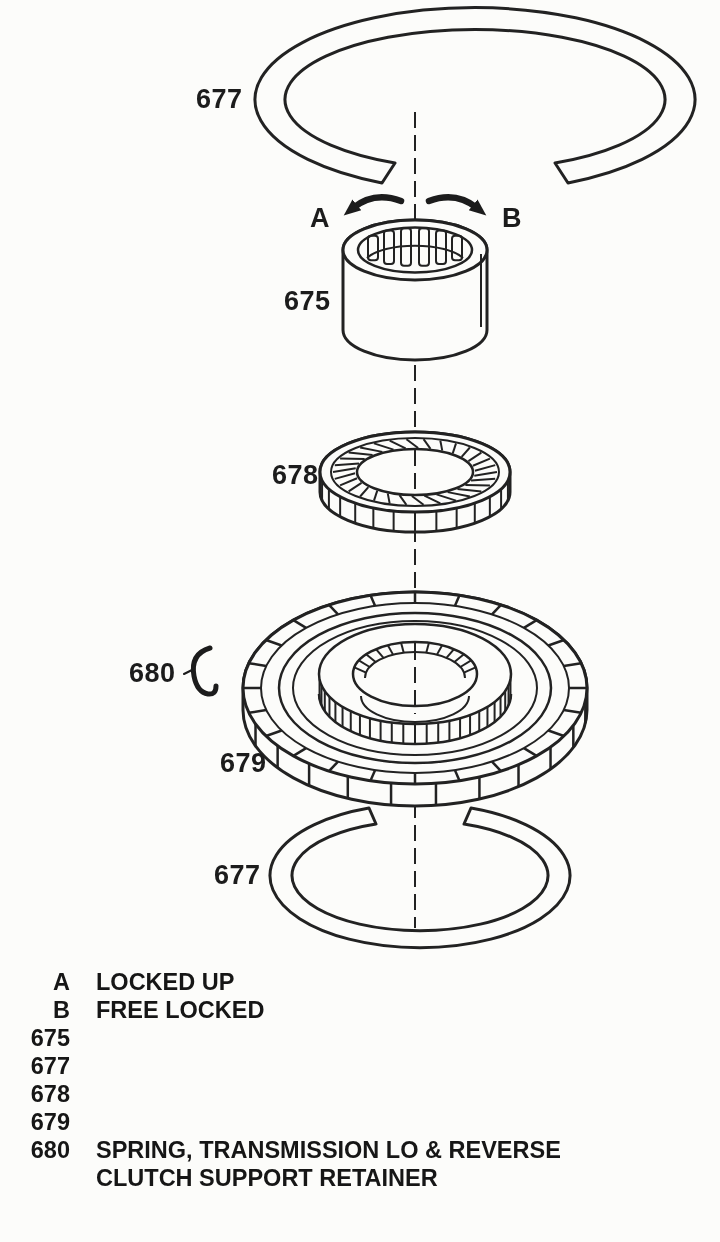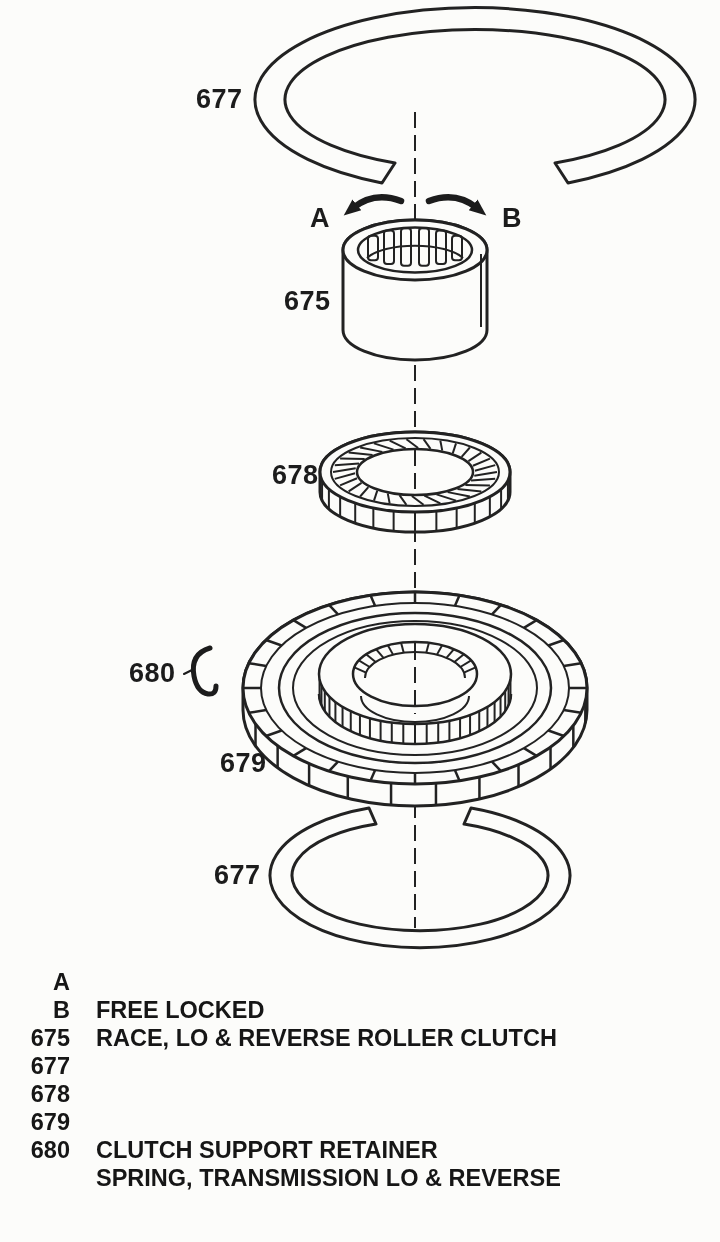--- a/index.html
+++ b/index.html
@@ -249,39 +249,39 @@
     <div class="callout" style="left:284px;top:286px">675</div>
     <div class="callout" style="left:272px;top:460px">678</div>
     <div class="callout" style="left:129px;top:658px">680</div>
     <div class="callout" style="left:220px;top:748px">679</div>
     <div class="callout" style="left:214px;top:860px">677</div>
   </div>
 
   <div class="legend">
     <div class="legend-row">
       <div class="legend-key">A</div>
+      <div class="legend-desc">LOCKED UP</div>
     </div>
     <div class="legend-row">
       <div class="legend-key">B</div>
       <div class="legend-desc">FREE LOCKED</div>
     </div>
     <div class="legend-row">
       <div class="legend-key">675</div>
-      <div class="legend-desc">RACE, LO &amp; REVERSE ROLLER CLUTCH</div>
     </div>
     <div class="legend-row">
       <div class="legend-key">677</div>
     </div>
     <div class="legend-row">
       <div class="legend-key">678</div>
     </div>
     <div class="legend-row">
       <div class="legend-key">679</div>
     </div>
     <div class="legend-row">
       <div class="legend-key">680</div>
       <div class="legend-desc">
+        <div>SPRING, TRANSMISSION LO &amp; REVERSE</div>
         <div>CLUTCH SUPPORT RETAINER</div>
-        <div>SPRING, TRANSMISSION LO &amp; REVERSE</div>
       </div>
     </div>
   </div>
 </div>
 
 </body></html>

